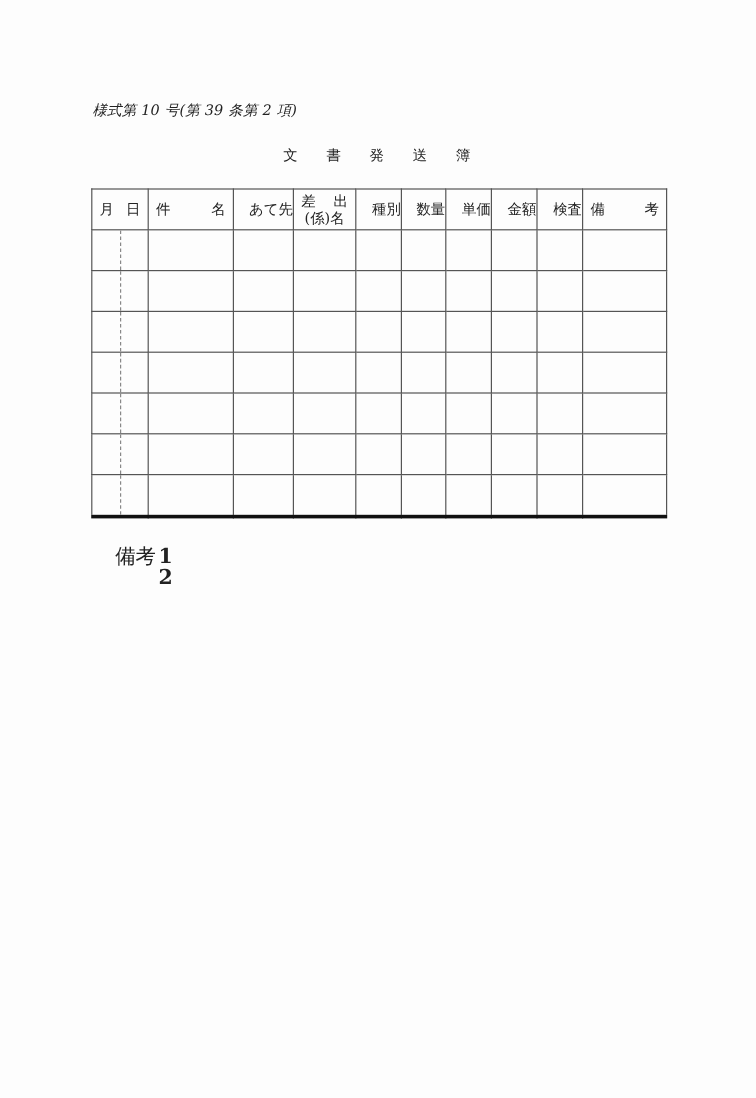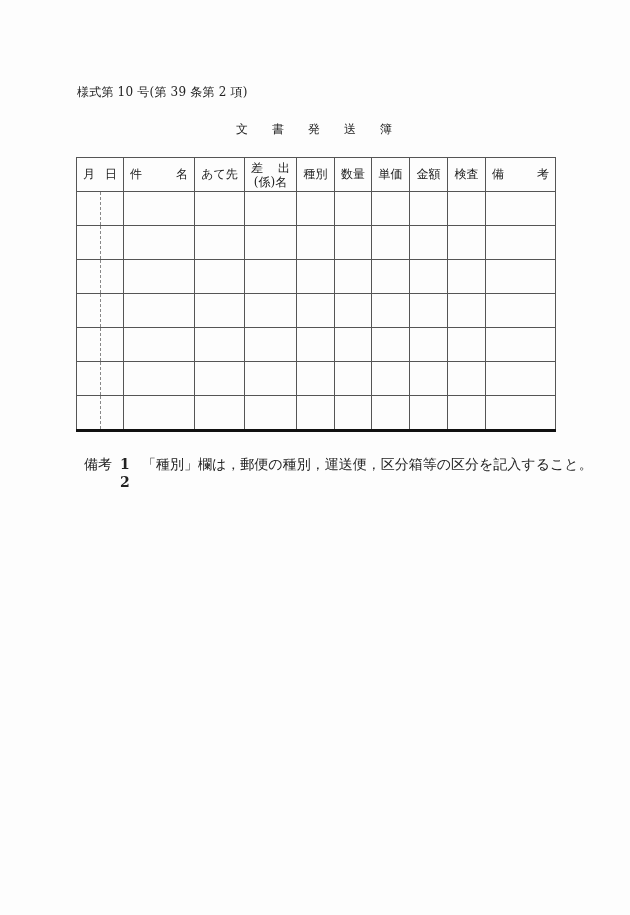--- a/index.html
+++ b/index.html
@@ -6,21 +6,21 @@
     body {
       width: 630px; height: 915px;
       background: #fdfdfd;
       position: relative;
       font-family: "DejaVu Serif", "Liberation Serif", serif;
       color: #222;
       overflow: hidden;
     }
     .form-label {
       position: absolute; left: 77px; top: 84px;
-      font-size: 12px; letter-spacing: 0.2px;
+      font-size: 12px; letter-spacing: 0.2px; font-style: italic;
     }
     .doc-title {
       position: absolute; left: 236px; top: 121px;
       font-size: 12px; display: flex; gap: 0;
     }
     .doc-title span { display: inline-block; width: 36px; }
     .ledger {
       position: absolute; left: 76px; top: 157px;
       border-collapse: collapse;
       border: 1.3px solid #444;
@@ -28,31 +28,31 @@
     }
     .ledger th, .ledger td {
       border: 1px solid #555;
       padding: 0;
       font-weight: normal;
       font-size: 12px;
     }
     .ledger th { height: 33px; }
     .ledger td { height: 33px; }
     .th-inner { display: flex; justify-content: space-between; padding: 0 6px; }
-    .th-center { text-align: center; }
+    .th-center { text-align: right; }
     .th-two { line-height: 14px; text-align: center; font-size: 12px; }
     .th-two .l1 { display: flex; justify-content: space-between; padding: 0 6px; }
     .date-cell { position: relative; }
     .date-cell::after {
       content: ""; position: absolute; left: 23px; top: 0; bottom: 0;
       border-left: 1px dashed #888;
     }
     .notes {
-      position: absolute; left: 84px; top: 455px;
-      font-size: 14px; line-height: 18px;
+      position: absolute; left: 96px; top: 455px;
+      font-size: 17px; line-height: 18px;
     }
     .note-row { display: flex; }
     .note-head { width: 36px; }
     .note-num { width: 22px; font-weight: bold; }
     .note-indent { width: 36px; }
   </style>
 </head>
 <body>
 
 <div class="form-label">様式第 10 号(第 39 条第 2 項)</div>
@@ -188,19 +188,18 @@
         <td></td>
         <td></td>
       </tr>
     </tbody>
 </table>
 
 <div class="notes">
   <div class="note-row">
     <span class="note-head">備考</span>
     <span class="note-num">1</span>
-    <span>「種別」欄は，郵便の種別，運送便，区分箱等の区分を記入すること。</span>
   </div>
   <div class="note-row">
     <span class="note-indent"></span>
     <span class="note-num">2</span>
   </div>
 </div>
 
 </body></html>

